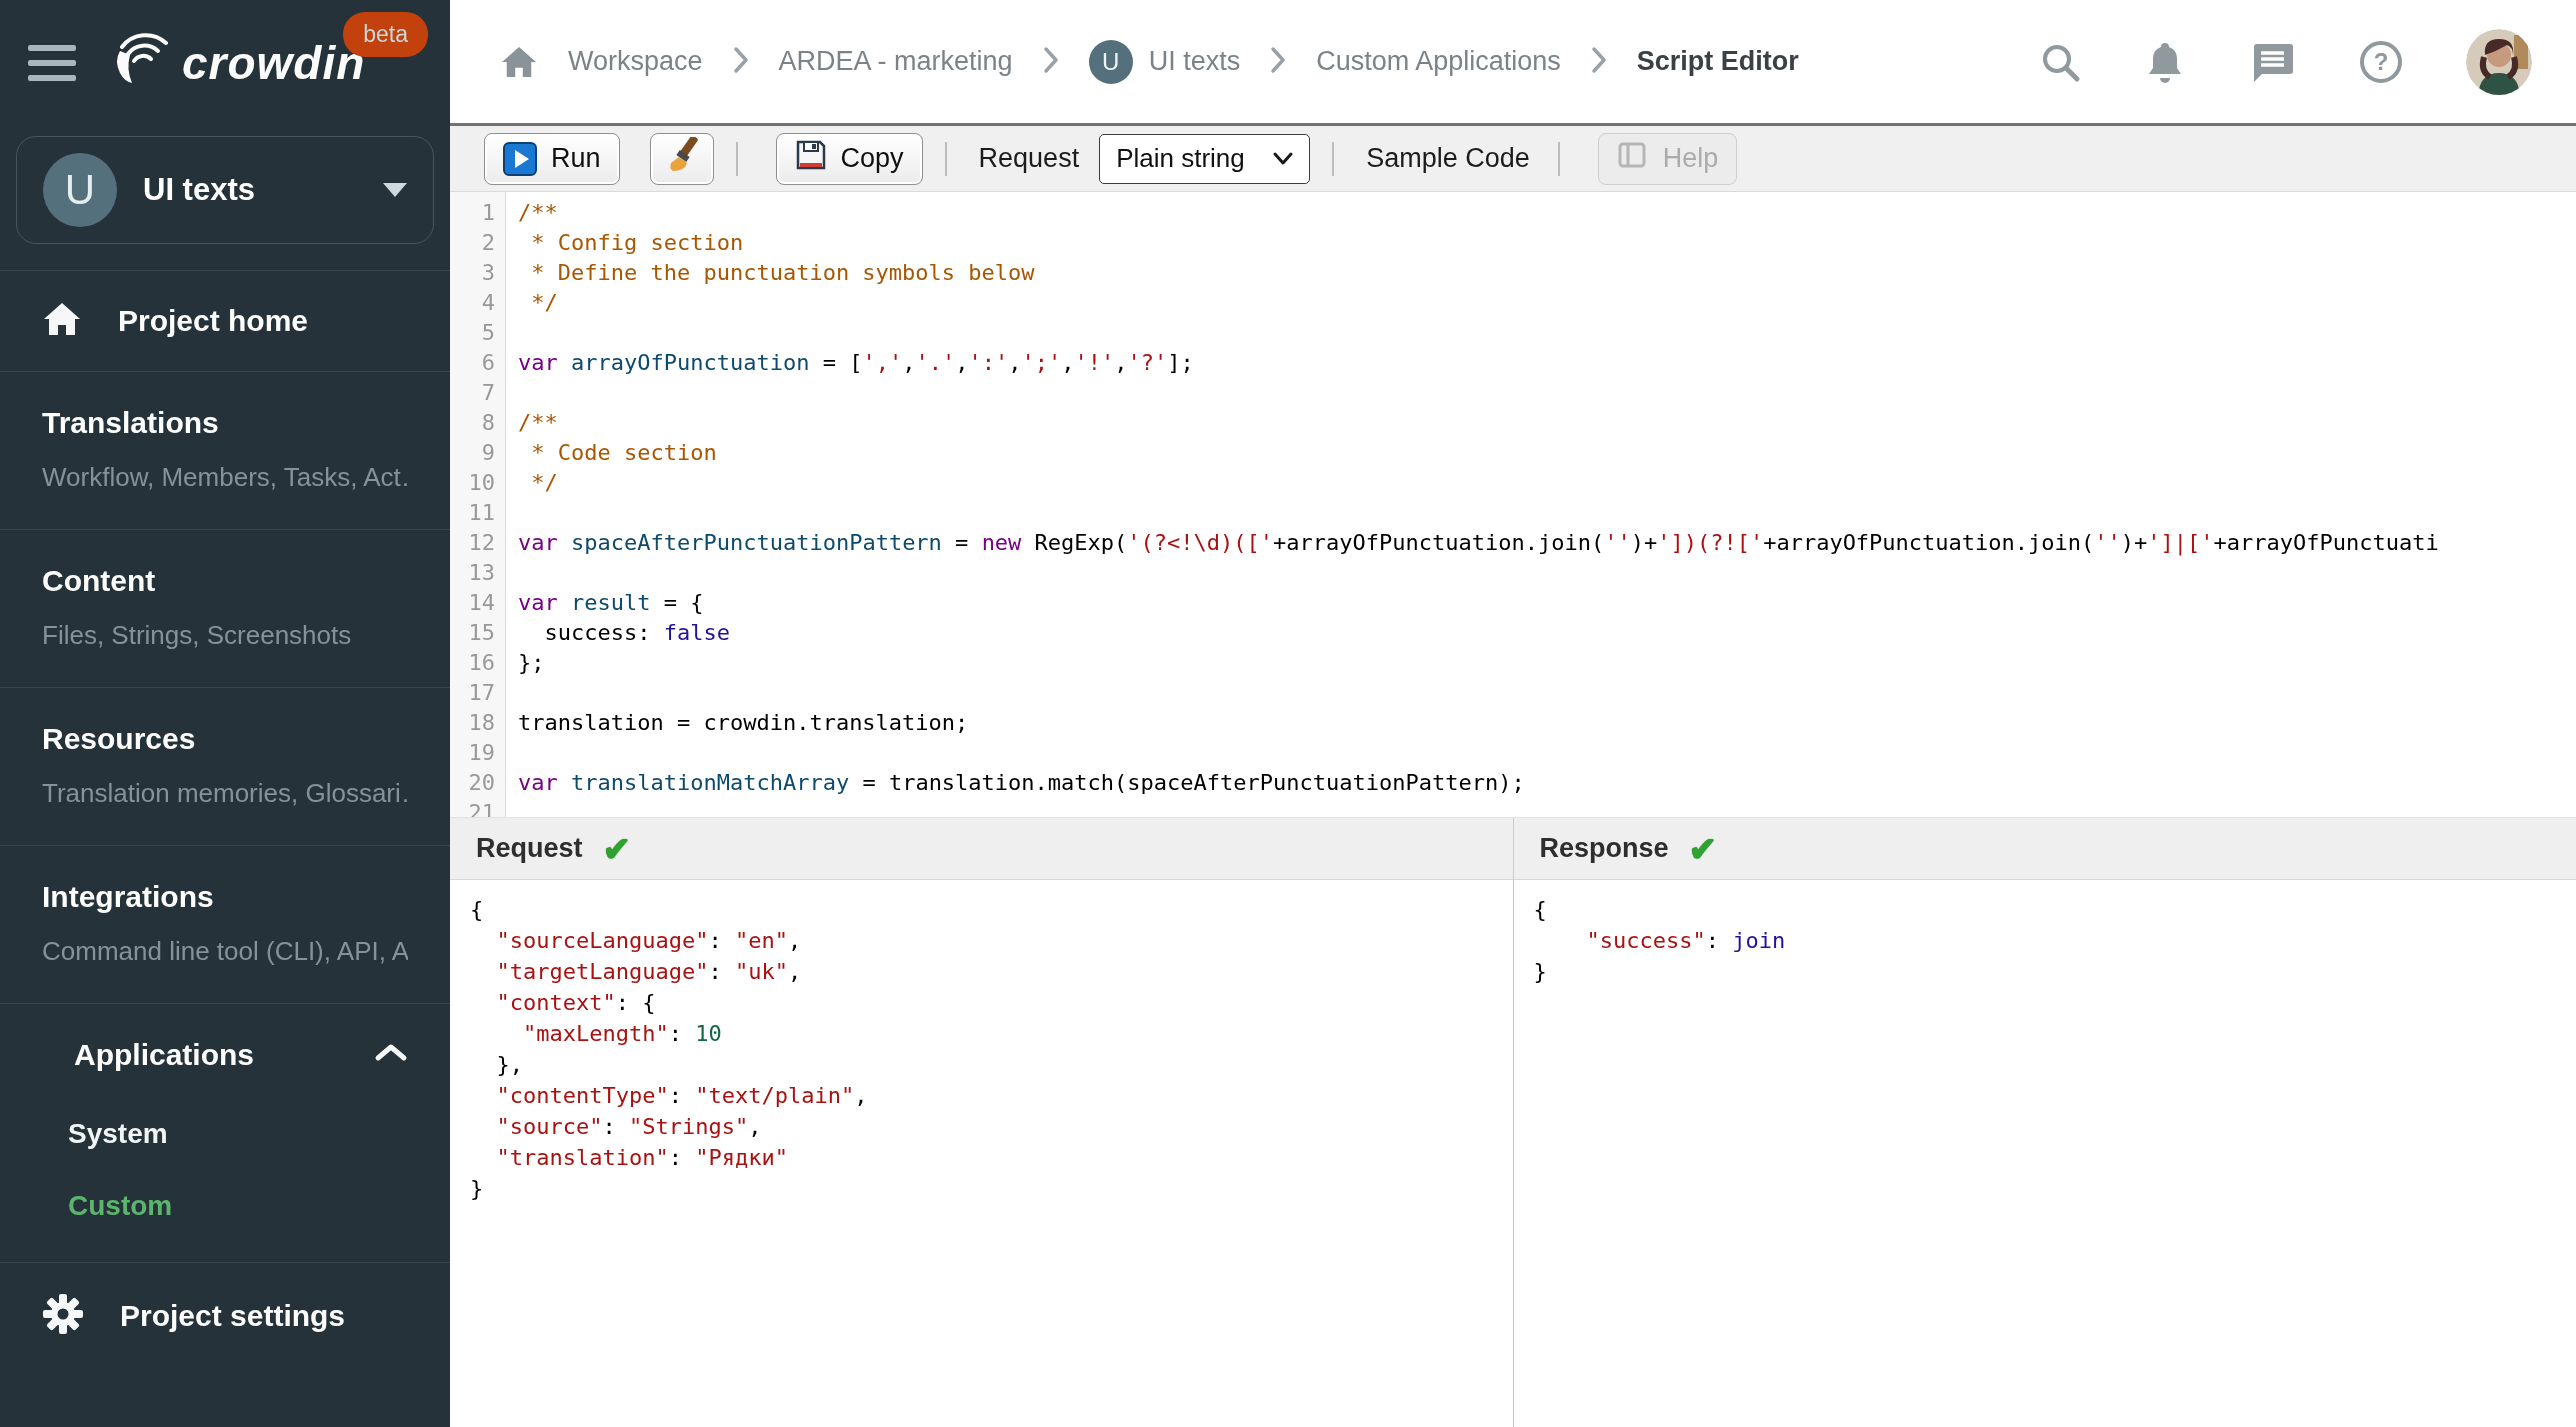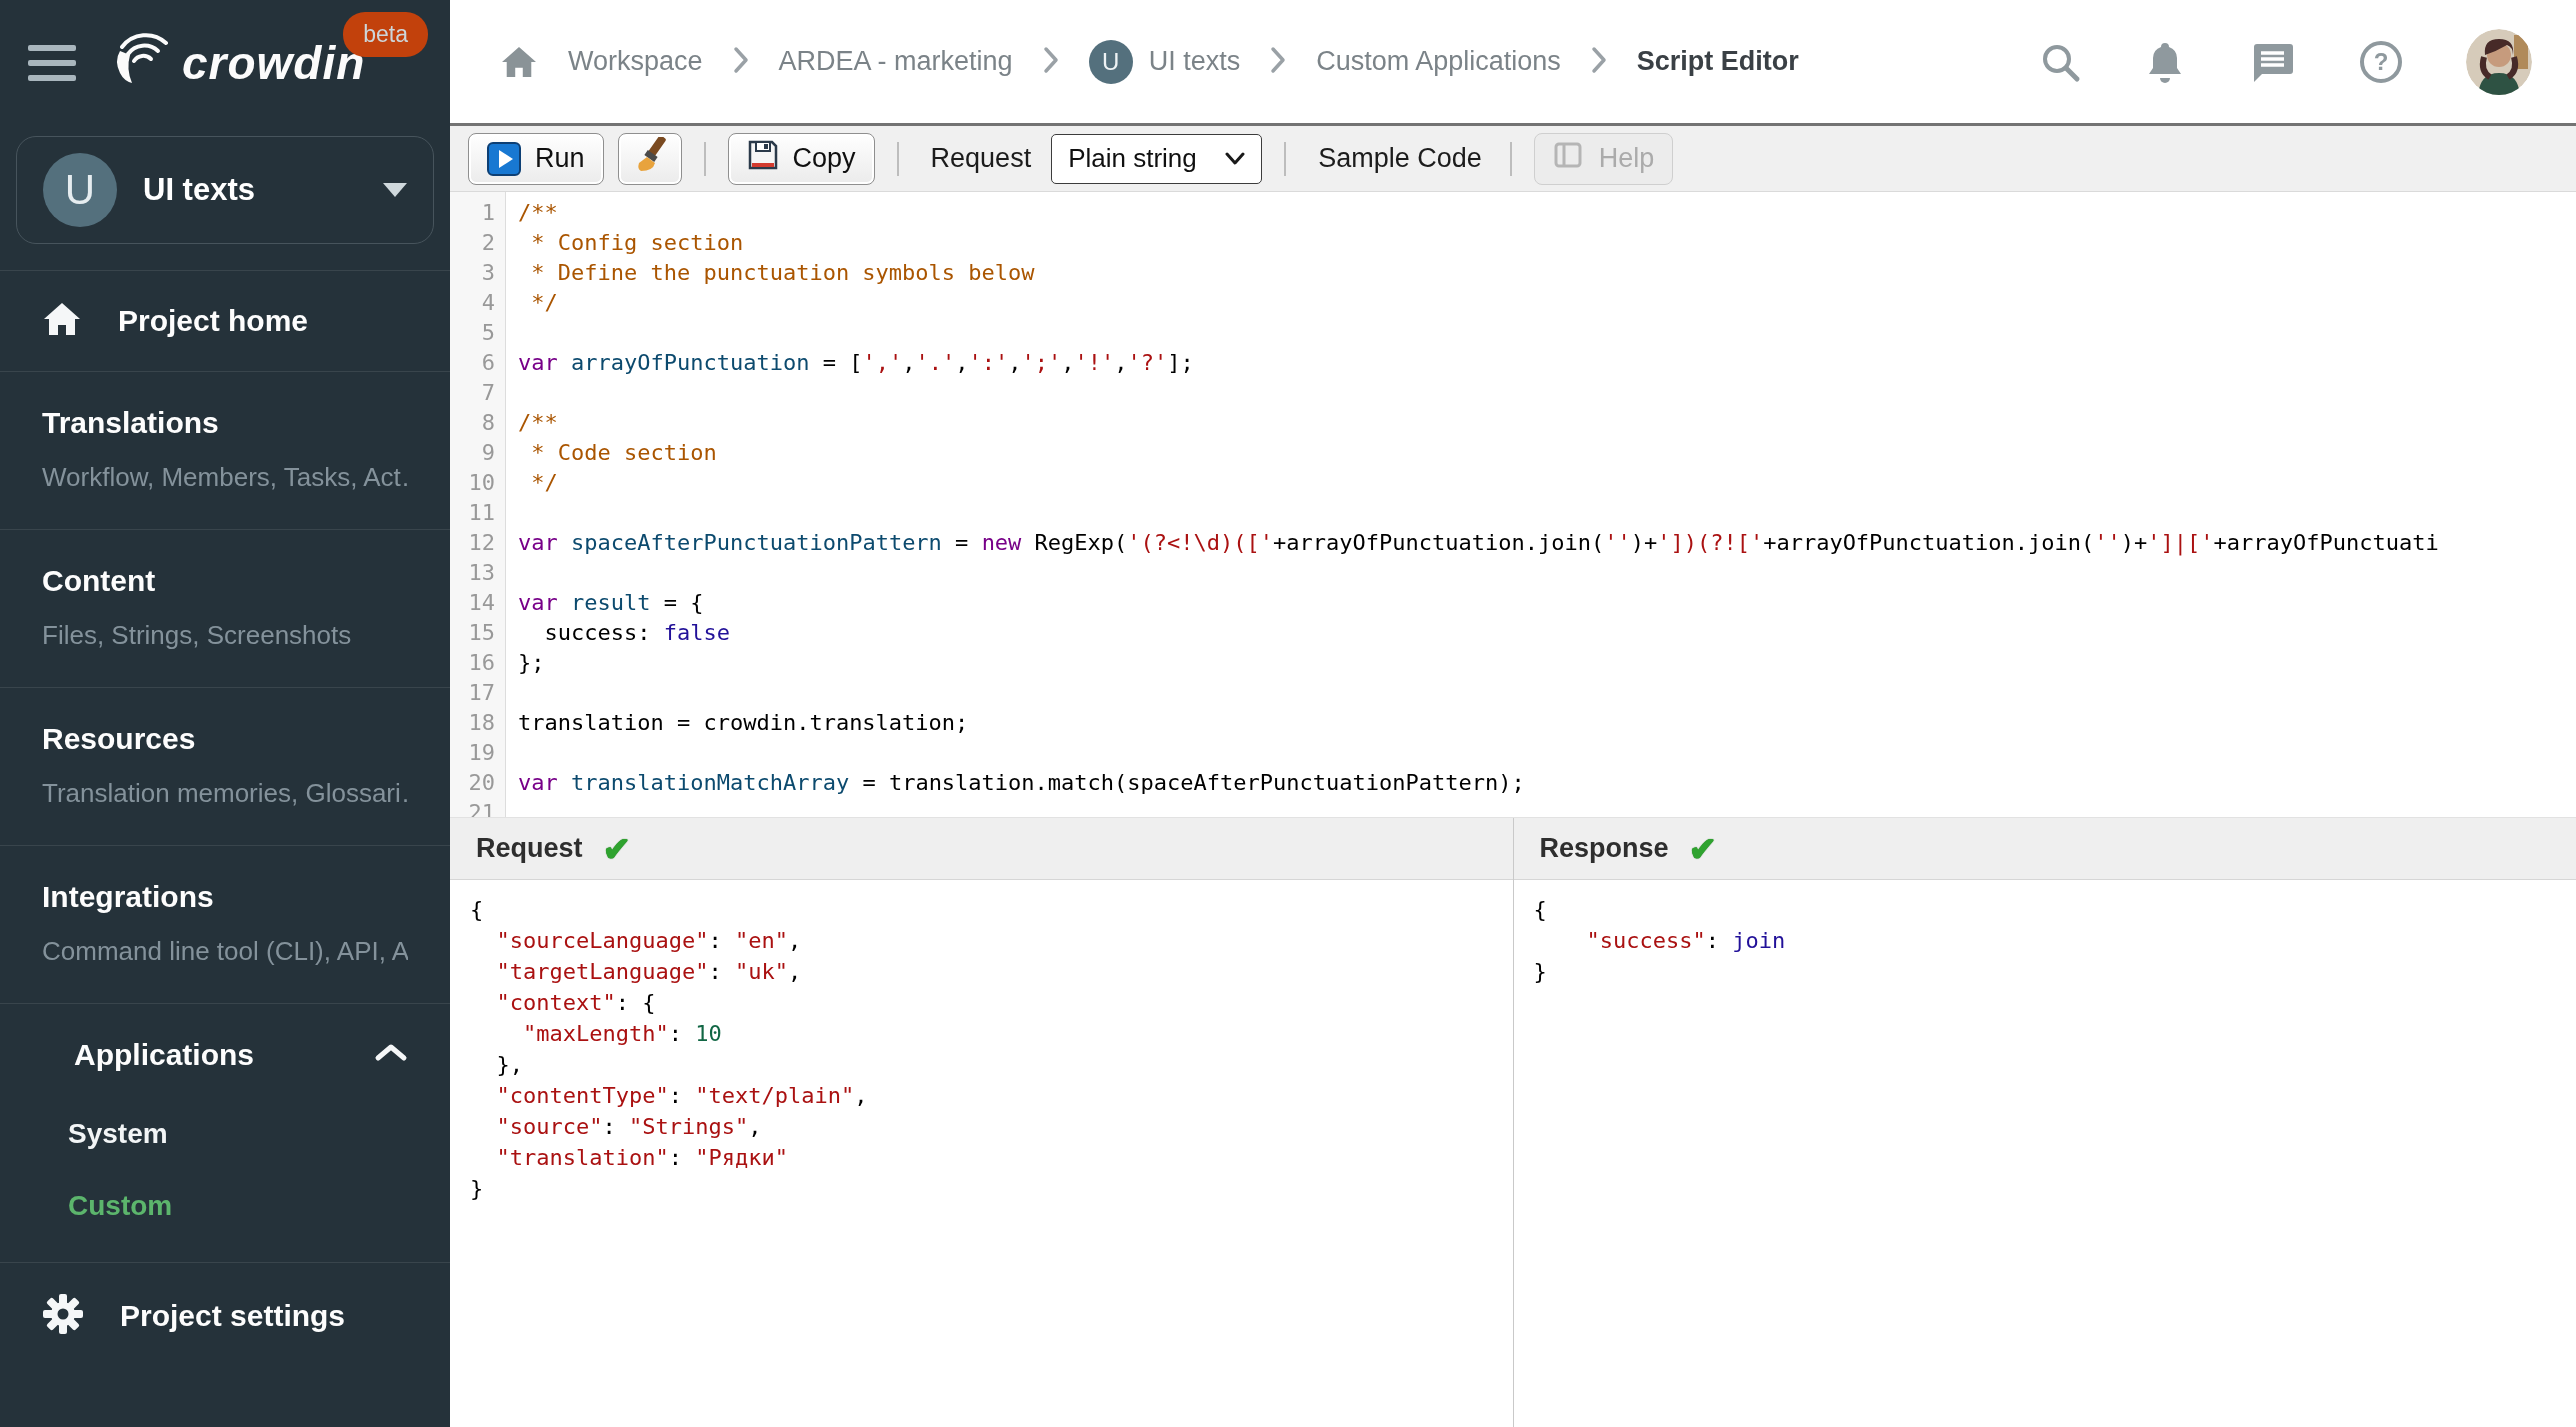--- a/index.html
+++ b/index.html
@@ -53,21 +53,21 @@
                 font-size:24px; display:flex; align-items:center; justify-content:center; }
   .top-icons { margin-left:auto; display:flex; align-items:center; gap:62px; }
   .top-icons .tico { cursor:pointer; display:flex; }
   .avatar { width:66px; height:66px; border-radius:50%; overflow:hidden; flex:none; cursor:pointer; }
 
   
   .toolbar { height:66px; flex:none; background:#f0f0f0; border-bottom:1px solid #dadada;
              display:flex; align-items:center; padding:0 18px; gap:14px; }
   .tb-btn { display:inline-flex; align-items:center; gap:14px; padding:7px 18px;
             background:linear-gradient(#ffffff,#ebebeb); border:1px solid #8f8f8f; border-radius:8px;
-            font-size:27px; color:#101010; cursor:pointer; box-shadow:inset 0 0 0 2px #fff; height:52px; }
+            font-size:27px; color:#101010; cursor:pointer; box-shadow:inset 0 0 0 2px #fff; height:52px;margin-left:16px; }
   .tb-btn.icon-only { padding:7px 14px; }
   .tb-btn.disabled { background:#ececec; border-color:#cfcfcf; color:#ababab; box-shadow:none;
                      cursor:default; }
   .tb-sep { width:2px; height:34px; background:#bdbdbd; margin:0 8px; flex:none; }
   .tb-label { font-size:27px; color:#1c1c1c; margin:0 6px 0 10px; white-space:nowrap; }
   .tb-select { display:inline-flex; align-items:center; justify-content:space-between; gap:26px;
                background:#fff; border:1px solid #3c3c3c; border-radius:5px; padding:0 16px;
                height:50px; font-size:26px; color:#101010; cursor:pointer; white-space:nowrap; }
   .run-ico { width:34px; height:34px; background:#1878d2; border:2px solid #0d3f74; border-radius:6px;
              display:flex; align-items:center; justify-content:center; flex:none; }

